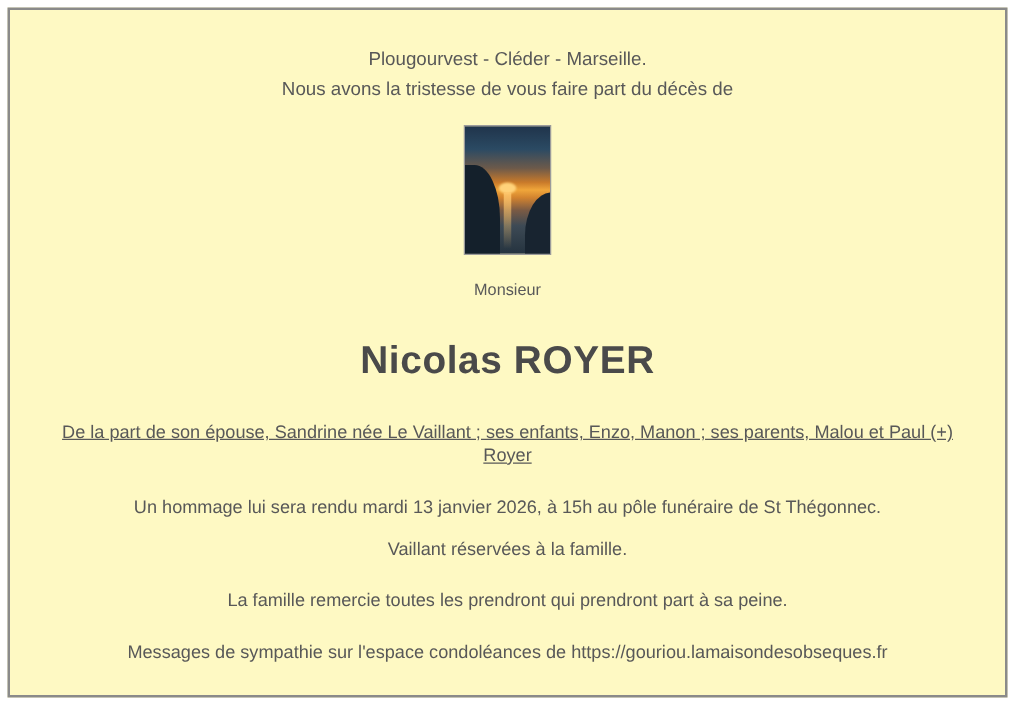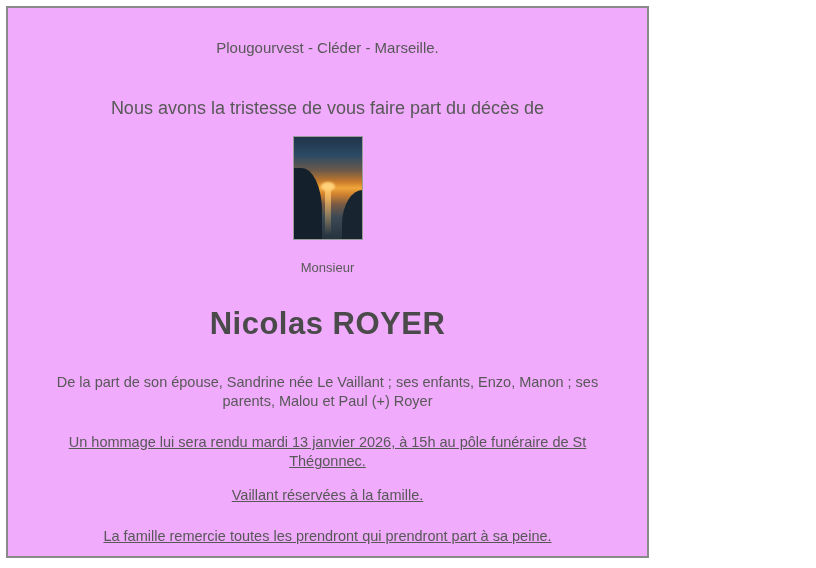--- a/index.html
+++ b/index.html
@@ -9,42 +9,42 @@
   body {
     width: 816px;
     height: 568px;
     background: #ffffff;
     font-family: "Liberation Sans", sans-serif;
   }
   .notice-frame {
     position: absolute;
     left: 6px;
     top: 6px;
-    width: 643px;
+    width: 800px;
     height: 552px;
     box-sizing: border-box;
     border: 2px solid #8a8a8a;
-    background: #f0abfc;
+    background: #fef9c3;
     padding: 18px 22px 10px 22px;
     text-align: center;
     color: #555555;
   }
   .line {
     font-size: 15px;
     line-height: 20px;
     color: #585858;
     margin: 0;
   }
   .locations {
     margin-top: 12px;
     font-size: 15px;
   }
   .announce {
-    margin-top: 40px;
-    font-size: 18px;
+    margin-top: 4px;
+    font-size: 15px;
   }
   .photo-wrap {
     margin-top: 18px;
     display: flex;
     justify-content: center;
   }
   .photo {
     width: 68px;
     height: 102px;
     border: 1px solid #9b9b9b;
@@ -110,27 +110,27 @@
     font-weight: bold;
     color: #4a4a4a;
     letter-spacing: 0.5px;
   }
   .family-block {
     margin-top: 24px;
     font-size: 14.5px;
     line-height: 19px;
     color: #585858;
     padding: 0 4px;
+    text-decoration: underline;
   }
   .para {
     margin-top: 22px;
     font-size: 14.5px;
     line-height: 19px;
     color: #585858;
-    text-decoration: underline;
   }
   .para.tight {
     margin-top: 0;
   }
 </style>
 </head>
 <body>
 
 <div class="notice-frame">
 

